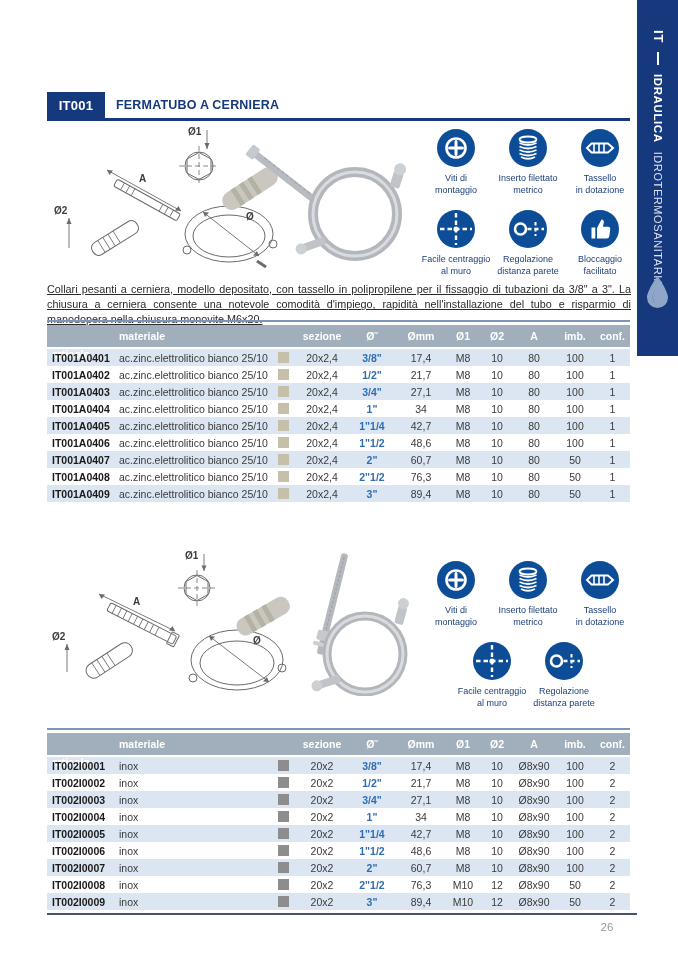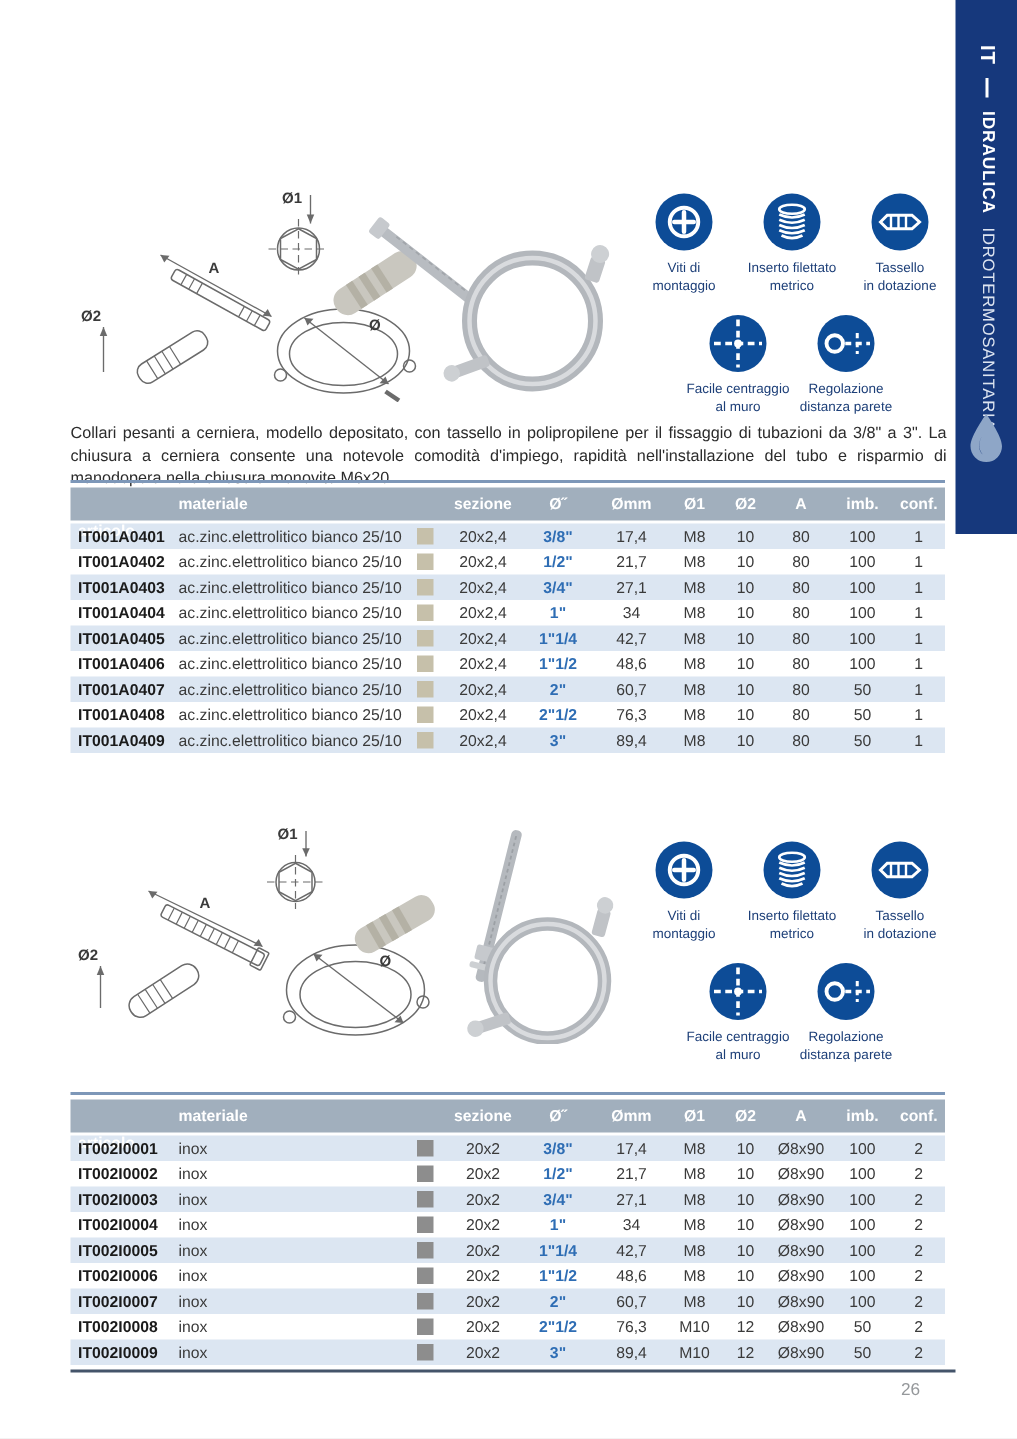--- a/index.html
+++ b/index.html
@@ -39,21 +39,21 @@
   .features{position:absolute;left:420px;width:216px;display:flex;flex-wrap:wrap;
        justify-content:center;row-gap:13px;}
   #features1{top:128px;} #features2{top:560px;}
   .feature{width:72px;display:flex;flex-direction:column;align-items:center;text-align:center;}
   .ficon svg{width:40px;height:40px;display:block;}
   .flabel{margin-top:5px;font-size:9px;line-height:1.3;color:#1d3f78;white-space:nowrap;}
 
   
   .desc{position:absolute;left:47px;width:584px;font-size:10.8px;line-height:1.42;
        color:#2b2b2b;text-align:justify;}
-  #desc1{top:271px;} #desc2{top:702px;}
+  #desc1{top:271px;text-decoration:underline;} #desc2{top:702px;}
 
   
   .dtable{position:absolute;left:47px;width:583px;border-top:2px solid #7d97b8;padding-top:3px;}
   #table1{top:320px;} #table2{top:728px;}
   .trow{display:flex;height:17px;align-items:center;font-size:10.5px;color:#3a3a3a;}
   .trow.thead{height:22px;background:#a1afbd;color:#fff;font-weight:bold;margin-bottom:2px;}
   .trow.alt{background:#dce6f2;}
   .tc{display:flex;align-items:center;justify-content:center;height:100%;}
   .c0{width:72px;justify-content:flex-start;padding-left:5px;font-weight:bold;color:#1a1a1a;box-sizing:border-box;}
   .thead .c0{color:#fff;margin-top:36px;}
@@ -84,20 +84,24 @@
       <span class="s-sub">IDROTERMOSANITARIA</span>
     </div>
     <span class="drop">
       <svg width="25" height="33" viewBox="0 0 25 33">
         <path d="M12.5 0 C12.5 0 2 14.5 2 21.5 a10.5 10.5 0 0 0 21 0 C23 14.5 12.5 0 12.5 0 Z" fill="#8ea6c7"></path>
         <path d="M9.5 15 C7.2 18.8 7 24.5 10.2 27 C7 23.6 7.6 18.6 9.5 15 Z" fill="#16387c"></path>
       </svg>
     </span>
   </div>
 
+  <div class="section-header" id="sec1-header">
+    <div class="code-box">IT001</div>
+    <div class="section-title">FERMATUBO A CERNIERA</div>
+  </div>
 
   <svg class="illus" id="illus1" width="375" height="146" viewBox="0 0 375 146">
     <g stroke="#6b6b6b" fill="none" stroke-width="1">
       <circle cx="152" cy="44" r="14"></circle>
       <polygon points="152,30.5 164,37 164,51 152,57.5 140,51 140,37"></polygon>
       <path d="M132 44 H172 M152 24 V64" stroke-dasharray="5 3" stroke-width="0.8"></path>
       <path d="M160 8 V27" stroke-width="0.9"></path>
       <polygon points="160,27 157.5,21 162.5,21" fill="#6b6b6b" stroke="none"></polygon>
       <path d="M60 48 L134 89" stroke-width="0.9"></path>
       <polygon points="60,48 66,48.5 62.5,53" fill="#6b6b6b" stroke="none"></polygon>
@@ -198,20 +202,29 @@
         <span class="ficon">
           <svg viewBox="0 0 40 40">
             <circle cx="20" cy="20" r="19" fill="#0d4c97"></circle>
             <circle cx="12.5" cy="20" r="5.5" fill="none" stroke="#fff" stroke-width="2.6"></circle>
             <path d="M19.5 20 H36" stroke="#fff" stroke-width="2.4" stroke-dasharray="4 3"></path>
             <path d="M27.5 13 V27" stroke="#fff" stroke-width="2" stroke-dasharray="3.5 2.5"></path>
           </svg>
         </span>
         <span class="flabel">Regolazione<br>distanza parete</span>
       </div>
+      <div class="feature">
+        <span class="ficon">
+          <svg viewBox="0 0 40 40">
+            <circle cx="20" cy="20" r="19" fill="#0d4c97"></circle>
+            <path d="M11.5 18.5 h3.8 v11 h-3.8 z M17 29.5 V19 l4.5 -8.5 q2.8 0.3 2.3 3.2 l-0.9 4 h5.1 q2.5 0 2.2 2.5 l-0.8 6.8 q-0.3 2.5 -2.8 2.5 z" fill="#fff"></path>
+          </svg>
+        </span>
+        <span class="flabel">Bloccaggio<br>facilitato</span>
+      </div>
     </div>
 
   <p class="desc" id="desc1">Collari pesanti a cerniera, modello depositato, con tassello in polipropilene per il fissaggio di tubazioni da 3/8" a 3". La chiusura a cerniera consente una notevole comodità d'impiego, rapidità nell'installazione del tubo e risparmio di manodopera nella chiusura monovite M6x20.</p>
 
   <div class="dtable" id="table1">
       <div class="trow thead">
         <span class="tc c0">articolo</span>
         <span class="tc c1">materiale</span>
         <span class="tc c2"></span>
         <span class="tc c3">sezione</span>

